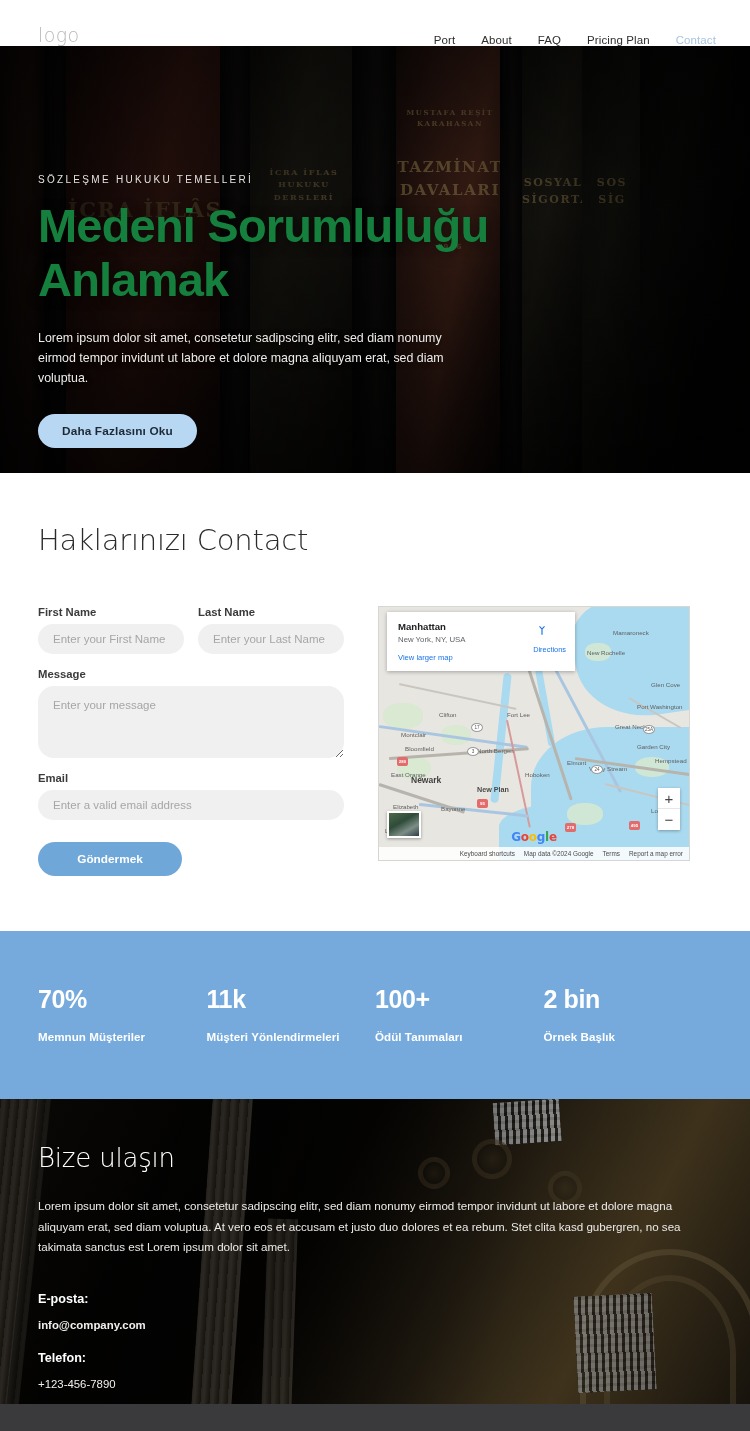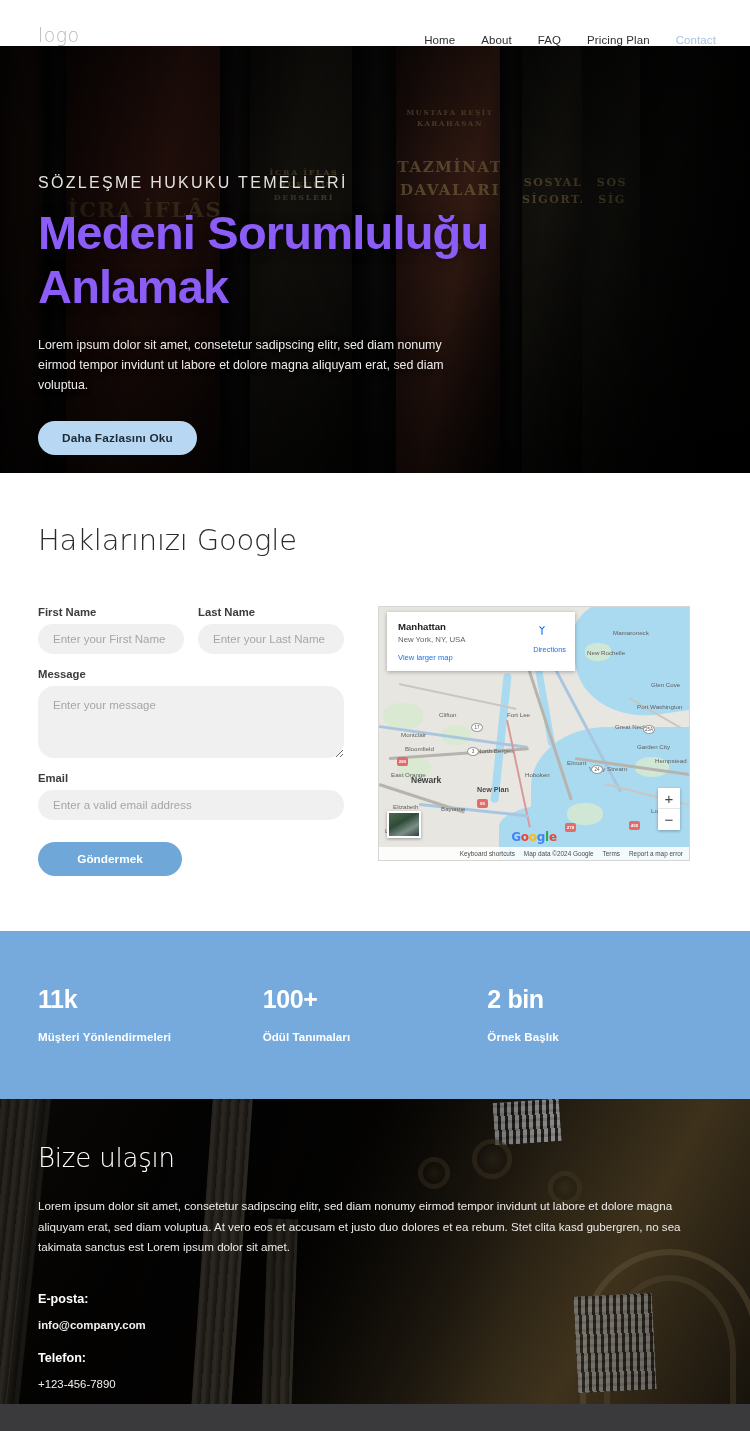--- a/index.html
+++ b/index.html
@@ -97,32 +97,32 @@
       linear-gradient(90deg, rgba(0,0,0,0.62) 0%, rgba(0,0,0,0.42) 38%, rgba(0,0,0,0.30) 58%, rgba(0,0,0,0.78) 100%),
       linear-gradient(180deg, rgba(0,0,0,0.18) 0%, rgba(0,0,0,0.05) 30%, rgba(0,0,0,0.35) 100%);
   }
 
   .hero-inner {
     position: relative;
     z-index: 5;
     padding: 128px 38px 0 38px;
   }
   .hero-eyebrow {
-    font-size: 16px;
+    font-size: 10px;
     letter-spacing: 2.3px;
     color: #e4e2df;
     text-transform: uppercase;
     margin-bottom: 14px;
     font-weight: 400;
   }
   .hero-title {
     font-size: 47px;
     line-height: 1.14;
     font-weight: 700;
-    color: #8b5cf6;
+    color: #15803d;
     letter-spacing: -0.8px;
     max-width: 520px;
     margin-bottom: 22px;
     text-shadow: 0 2px 14px rgba(0,0,0,0.45);
   }
   .hero-desc {
     font-size: 12.4px;
     line-height: 1.62;
     color: #eeecea;
     max-width: 430px;
@@ -448,21 +448,21 @@
   }
 </style>
 </head>
 <body>
 
 <div class="page">
 
   <header class="site-header">
     <div class="logo">logo</div>
     <nav class="main-nav">
-      <a class="nav-link" href="#">Home</a>
+      <a class="nav-link" href="#">Port</a>
       <a class="nav-link" href="#">About</a>
       <a class="nav-link" href="#">FAQ</a>
       <a class="nav-link" href="#">Pricing Plan</a>
       <a class="nav-link is-active" href="#">Contact</a>
     </nav>
   </header>
 
   <section class="hero">
     <div class="hero-bg">
       <div class="shelf sh1"></div>
@@ -493,21 +493,21 @@
 
     <div class="hero-inner">
       <div class="hero-eyebrow">SÖZLEŞME HUKUKU TEMELLERİ</div>
       <h1 class="hero-title">Medeni Sorumluluğu Anlamak</h1>
       <p class="hero-desc">Lorem ipsum dolor sit amet, consetetur sadipscing elitr, sed diam nonumy eirmod tempor invidunt ut labore et dolore magna aliquyam erat, sed diam voluptua.</p>
       <button class="hero-cta">Daha Fazlasını Oku</button>
     </div>
   </section>
 
   <section class="contact-form-section">
-    <h2 class="section-heading">Haklarınızı Google</h2>
+    <h2 class="section-heading">Haklarınızı Contact</h2>
 
     <div class="fm-row">
 
       <form class="form-col">
         <div class="field-pair">
           <div class="field half">
             <label class="field-label">First Name</label>
             <input class="field-input" type="text" placeholder="Enter your First Name" style="">
           </div>
           <div class="field half">
@@ -623,20 +623,24 @@
             <span>Report a map error</span>
           </div>
         </div>
       </div>
     </div>
   </section>
 
   <section class="stats-band">
     <div class="stats-row">
       <div class="stat">
+        <div class="stat-value">70%</div>
+        <div class="stat-label">Memnun Müşteriler</div>
+      </div>
+      <div class="stat">
         <div class="stat-value">11k</div>
         <div class="stat-label">Müşteri Yönlendirmeleri</div>
       </div>
       <div class="stat">
         <div class="stat-value">100+</div>
         <div class="stat-label">Ödül Tanımaları</div>
       </div>
       <div class="stat">
         <div class="stat-value">2 bin</div>
         <div class="stat-label">Örnek Başlık</div>

